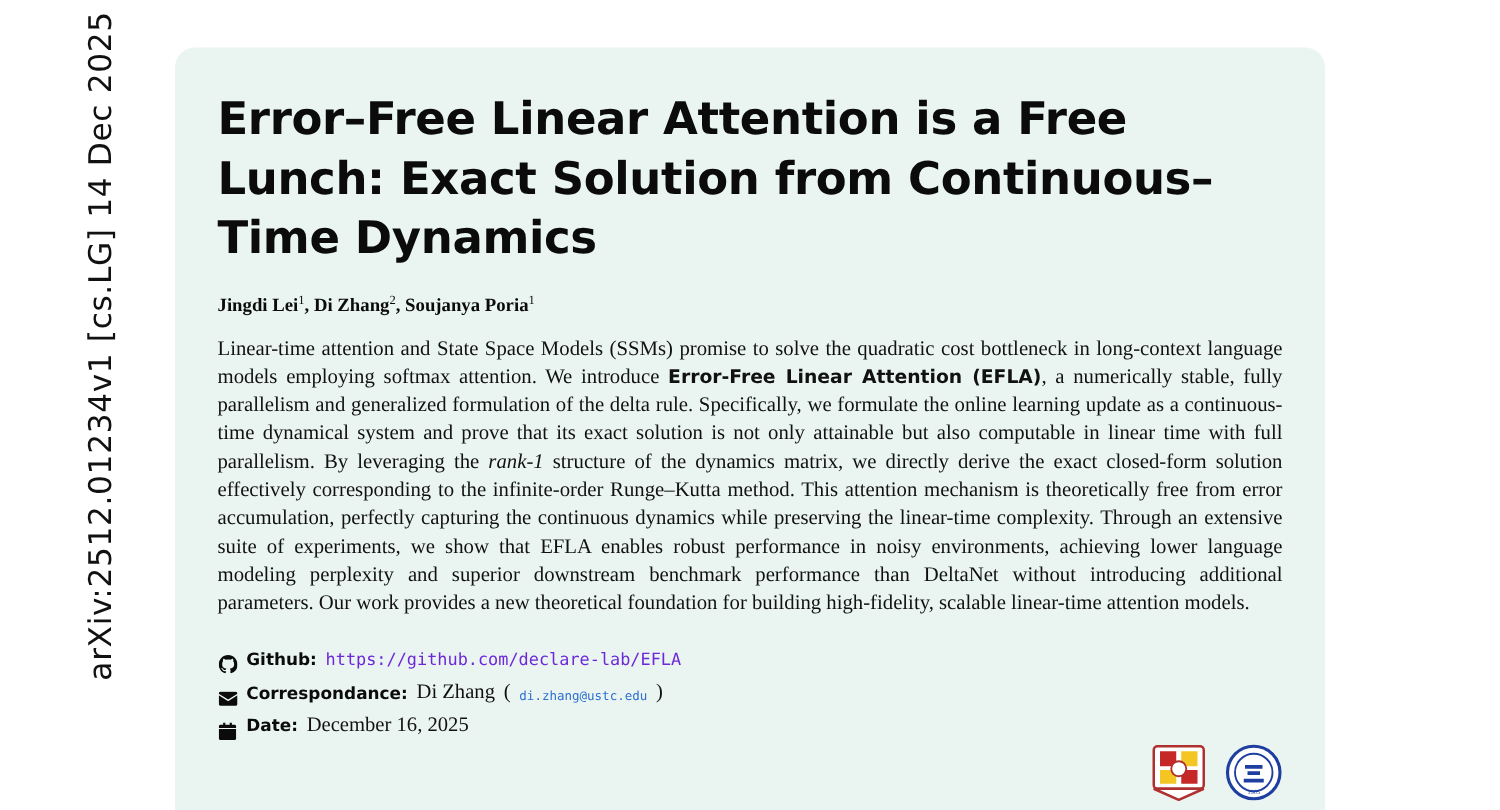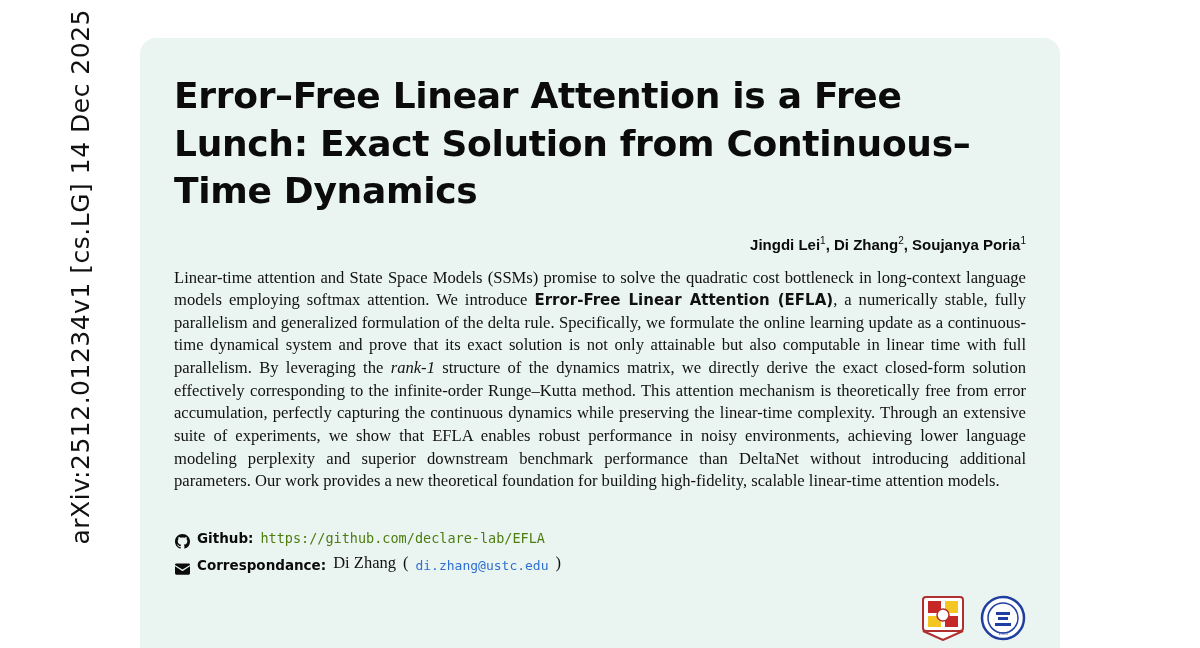--- a/index.html
+++ b/index.html
@@ -55,26 +55,25 @@
     font-family: "DejaVu Sans", sans-serif;
     font-weight: bold;
     font-size: 36px;
     line-height: 1.32;
     color: #0b0b0b;
     letter-spacing: -0.3px;
     margin: 0 0 20px 0;
   }
 
   .authors {
-    font-family: Liberation Sans, sans-serif;
+    font-family: Liberation Serif, serif;
     font-weight: bold;
     font-size: 15px;
     color: #0b0b0b;
     margin: 0 0 14px 0;
-    text-align: right;
   }
   .authors sup { font-size: 10px; font-weight: normal; }
 
   .affiliations {
     font-family: "Liberation Serif", serif;
     font-size: 16.5px;
     color: #111111;
     margin: 0 0 26px 0;
   }
   .affiliations sup { font-size: 11px; }
@@ -110,22 +109,22 @@
     height: 16px;
     color: #0b0b0b;
   }
   .meta-label {
     font-family: "DejaVu Sans", sans-serif;
     font-weight: bold;
     font-size: 13.5px;
     color: #0b0b0b;
   }
   .meta-value { font-family: "Liberation Serif", serif; font-size: 16.5px; }
-  .link-pink { color: #4d7c0f; text-decoration: none; font-family: "DejaVu Sans Mono", monospace; font-size: 13.5px; margin-top: 11px; }
-  .link-blue { color: #2f6fd0; text-decoration: none; font-family: "DejaVu Sans Mono", monospace; font-size: 13px; }
+  .link-pink { color: #6d28d9; text-decoration: none; font-family: "DejaVu Sans Mono", monospace; font-size: 13.5px; }
+  .link-blue { color: #2f6fd0; text-decoration: none; font-family: "DejaVu Sans Mono", monospace; font-size: 10px; }
 
   
   .logos {
     position: absolute;
     right: 34px;
     bottom: 22px;
     display: flex;
     gap: 14px;
     align-items: flex-end;
   }
@@ -167,20 +166,29 @@
             <path d="M0 1.5A1.5 1.5 0 0 1 1.5 0h13A1.5 1.5 0 0 1 16 1.5v.2L8 6.6 0 1.7v-.2zM0 3.1v7.4A1.5 1.5 0 0 0 1.5 12h13a1.5 1.5 0 0 0 1.5-1.5V3.1L8.3 8a.6.6 0 0 1-.6 0L0 3.1z"></path>
           </svg>
       </span>
       <span class="meta-label">Correspondance:</span>
       <span class="meta-value">Di Zhang</span>
       <span class="meta-value">(</span>
         <a class="link-blue" href="#">di.zhang@ustc.edu</a>
         <span class="meta-value">)</span>
     </div>
 
+    <div class="meta-row">
+      <span class="meta-icon">
+        <svg width="14" height="14" viewBox="0 0 16 16" fill="currentColor">
+            <path d="M4 0h2v2h4V0h2v2h2.5A1.5 1.5 0 0 1 16 3.5V5H0V3.5A1.5 1.5 0 0 1 1.5 2H4V0zM0 6h16v8.5A1.5 1.5 0 0 1 14.5 16h-13A1.5 1.5 0 0 1 0 14.5V6z"></path>
+          </svg>
+      </span>
+      <span class="meta-label">Date:</span>
+      <span class="meta-value">December 16, 2025</span>
+    </div>
 
   </div>
 
   <div class="logos">
     <span class="logo">
       <svg viewBox="0 0 46 46" width="46" height="46">
         <rect x="3" y="2" width="40" height="34" rx="3" fill="#ffffff" stroke="#b03030" stroke-width="2"></rect>
         <path d="M3 36 L23 45 L43 36 Z" fill="#ffffff" stroke="#b03030" stroke-width="2"></path>
         <rect x="8" y="6" width="13" height="12" fill="#c62828"></rect>
         <rect x="25" y="6" width="13" height="12" fill="#f3c623"></rect>

